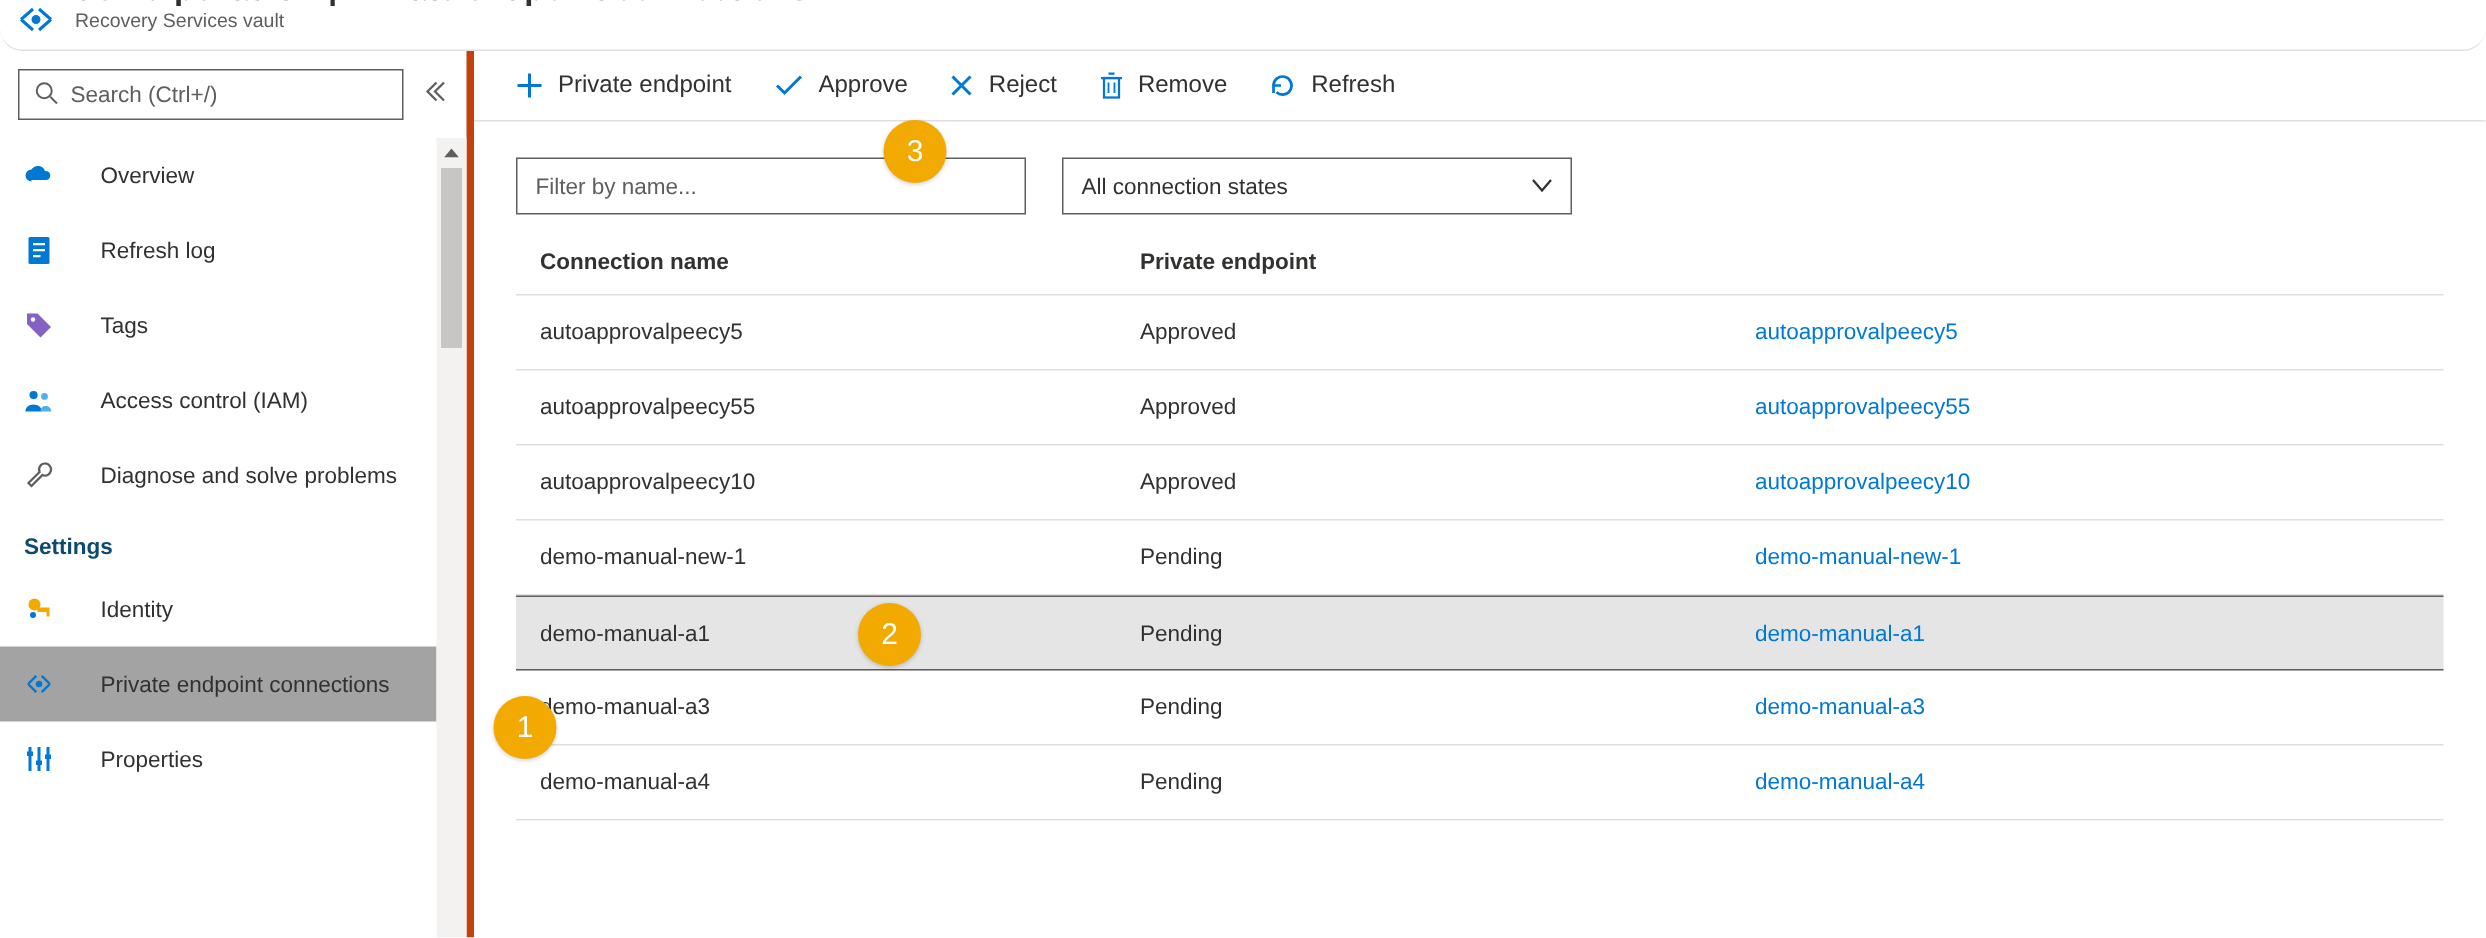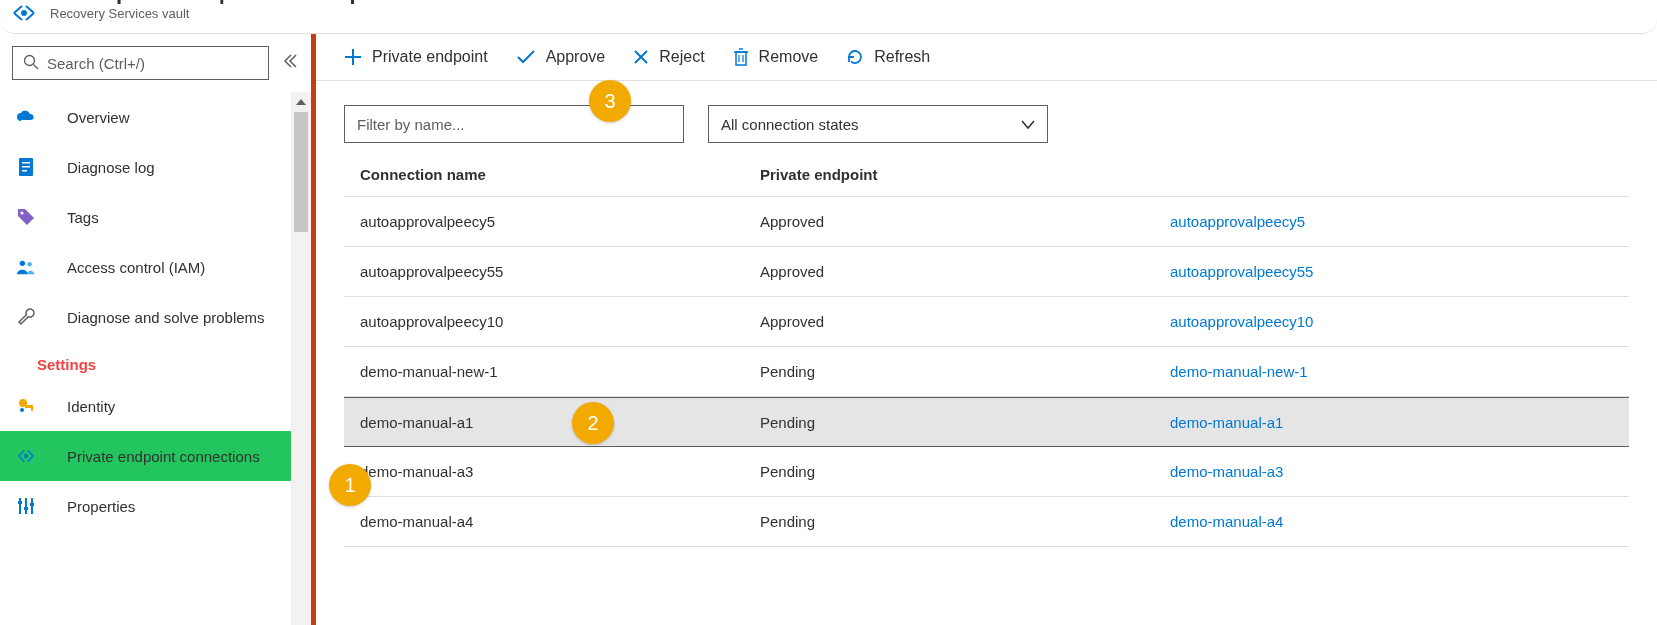--- a/index.html
+++ b/index.html
@@ -113,29 +113,28 @@
     display: flex;
     align-items: center;
     height: 50px;
     padding: 0 16px;
     cursor: pointer;
     font-size: 15px;
     color: #323130;
     gap: 31px;
     position: relative;
   }
-  .nav-item.selected { background: #22c55e; }
+  .nav-item.selected { background: #a3a3a3; }
   .nav-icon { width: 20px; display:flex; align-items:center; justify-content:center; }
 
   .nav-section-header {
     font-weight: 600;
     font-size: 15px;
     padding: 14px 16px 8px 16px;
-    color: #ef4444;
-    margin-left: 21px;
+    color: #0c4a6e;
   }
 
   
   .main { flex: 1; display:flex; flex-direction:column; }
   .command-bar {
     display: flex;
     align-items: center;
     padding: 14px 28px;
     gap: 28px;
     border-bottom: 1px solid #e1dfdd;
@@ -255,21 +254,21 @@
       </div>
       <div class="nav-item">
         <span class="nav-icon">
           <svg width="18" height="20" viewBox="0 0 18 20">
               <rect x="2" y="1" width="14" height="18" rx="1" fill="#0078d4"></rect>
               <rect x="5" y="5" width="8" height="1.5" fill="#fff"></rect>
               <rect x="5" y="9" width="8" height="1.5" fill="#fff"></rect>
               <rect x="5" y="13" width="5" height="1.5" fill="#fff"></rect>
             </svg>
         </span>
-        <span>Diagnose log</span>
+        <span>Refresh log</span>
       </div>
       <div class="nav-item">
         <span class="nav-icon">
           <svg width="20" height="20" viewBox="0 0 20 20">
               <path d="M2 2h7l9 9-7 7-9-9V2z" fill="#8661c5"></path>
               <circle cx="6" cy="6" r="1.5" fill="#fff"></circle>
             </svg>
         </span>
         <span>Tags</span>
       </div>

